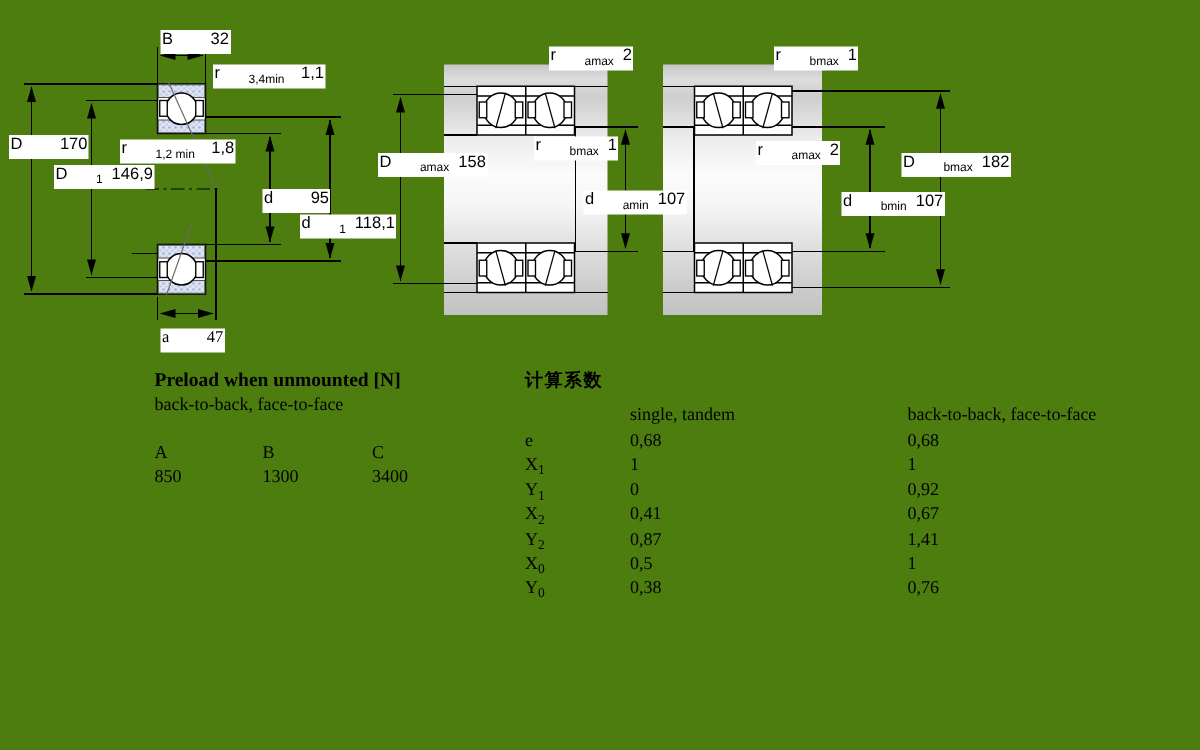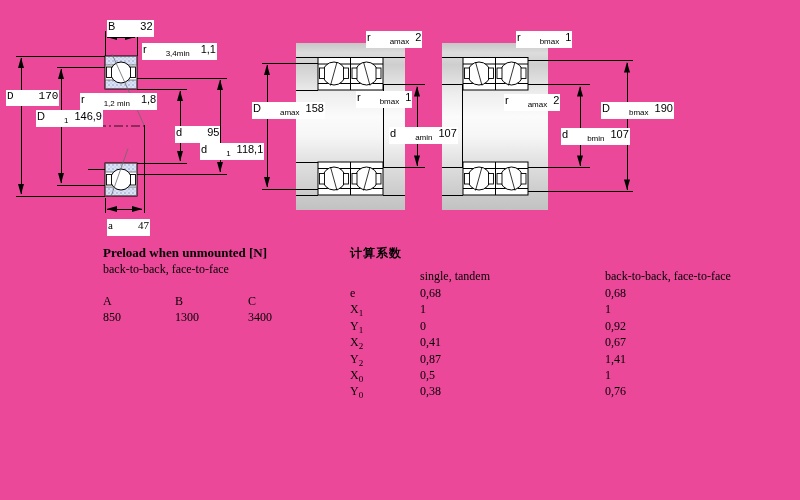--- a/index.html
+++ b/index.html
@@ -1,16 +1,16 @@
 <!DOCTYPE html>
 <html><head>
 <meta charset="utf-8">
 <style>
   html,body{margin:0;padding:0;background:#fff;}
-  #canvas{position:relative;width:800px;height:500px;background:#ec4899;overflow:hidden;
+  #canvas{position:relative;width:800px;height:500px;background:#4d7c0f;overflow:hidden;
           font-family:"Liberation Sans",sans-serif;color:#000;}
   #draw{position:absolute;left:0;top:0;}
   
   .dlbl{position:absolute;background:#fff;white-space:nowrap;
         font:11px "Liberation Sans",sans-serif;line-height:13px;padding:0 1px;}
   .dlbl .s{font-size:8px;vertical-align:-3px;padding-left:19px;}
   .dlbl .v{margin-left:6px;}
   .dlbl .g12 .v, .dlbl.g12 .v{margin-left:11px;}
   
   .ser{font-family:"Liberation Serif","DejaVu Serif",serif;}
@@ -204,21 +204,21 @@
       <line x1="508.5" y1="167" x2="515" y2="190.5" stroke-width="0.8"></line>
     </g>
   </svg>
 
   <div class="dlbl" style="left:107px;top:20px;">
     <span class="b">B</span><span class="s"></span><span class="v">32</span>
   </div>
   <div class="dlbl g12" style="left:142px;top:43px;">
     <span class="b">r</span><span class="s">3,4min</span><span class="v">1,1</span>
   </div>
-  <div class="dlbl" style="left:6px;top:90px;font-family:Liberation Mono, monospace;">
+  <div class="dlbl" style="left:6px;top:90px;">
     <span class="b">D</span><span class="s"></span><span class="v">170</span>
   </div>
   <div class="dlbl g12" style="left:80px;top:93px;">
     <span class="b">r</span><span class="s">1,2 min</span><span class="v">1,8</span>
   </div>
   <div class="dlbl" style="left:36px;top:110px;">
     <span class="b">D</span><span class="s">1</span><span class="v">146,9</span>
   </div>
   <div class="dlbl" style="left:175px;top:126px;">
     <span class="b">d</span><span class="s"></span><span class="v">95</span>
@@ -243,21 +243,21 @@
     <span class="b">d</span><span class="s">amin</span><span class="v">107</span>
   </div>
 
   <div class="dlbl" style="left:516px;top:31px;">
     <span class="b">r</span><span class="s">bmax</span><span class="v">1</span>
   </div>
   <div class="dlbl" style="left:504px;top:94px;">
     <span class="b">r</span><span class="s">amax</span><span class="v">2</span>
   </div>
   <div class="dlbl" style="left:601px;top:102px;">
-    <span class="b">D</span><span class="s">bmax</span><span class="v">190</span>
+    <span class="b">D</span><span class="s">bmax</span><span class="v">182</span>
   </div>
   <div class="dlbl" style="left:561px;top:128px;">
     <span class="b">d</span><span class="s">bmin</span><span class="v">107</span>
   </div>
 
   <div>
     <div class="t-title ser" style="left:103px;top:245px;">Preload when unmounted [N]</div>
     <div class="t-sub ser" style="left:103px;top:262px;">back-to-back, face-to-face</div>
     <div class="t-row ser" style="left:103px;top:294px;">
       <span class="c1">A</span>

